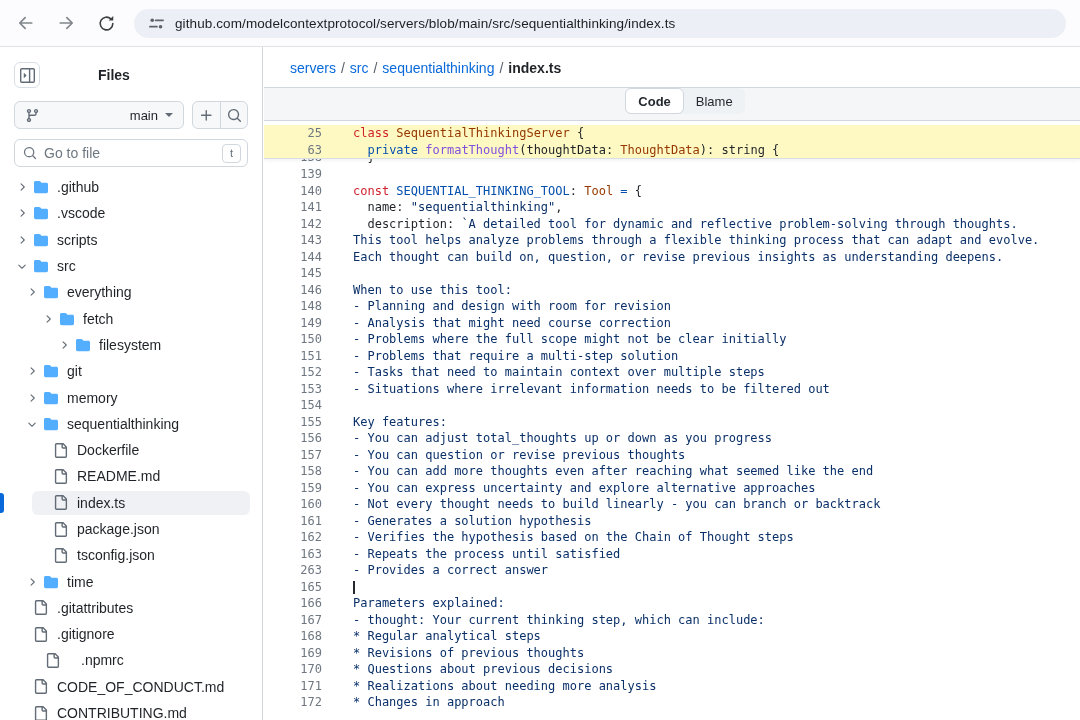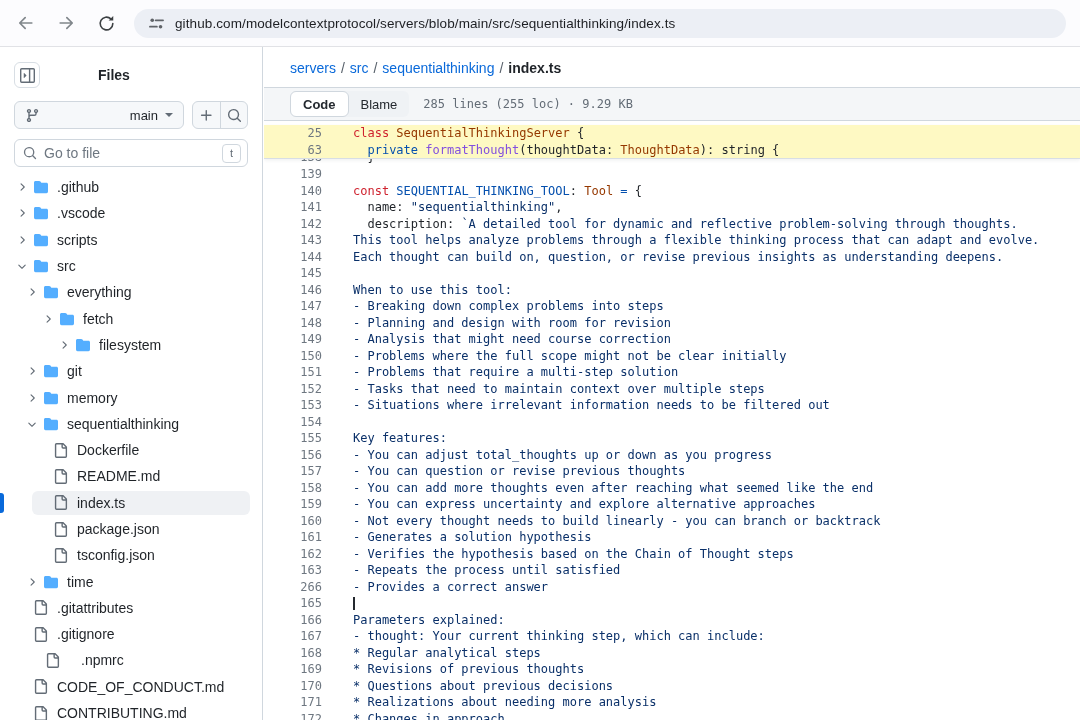--- a/index.html
+++ b/index.html
@@ -49,21 +49,21 @@
   .tree-row .t-label { font-size:14px; color:#1f2328; position:relative; white-space:nowrap; }
 
   
   .main { position:absolute; top:47px; left:264px; right:0; bottom:0; background:#fff; overflow:hidden; }
   .breadcrumb { padding:13px 0 11px 26px; font-size:14px; }
   .breadcrumb a { color:#0969da; text-decoration:none; cursor:pointer; }
   .breadcrumb .sep { color:#57606a; padding:0 5px; }
   .breadcrumb .current { color:#1f2328; font-weight:700; }
 
   .file-header { height:34px; background:#f4f6f8; border-top:1px solid #d0d7de; border-bottom:1px solid #d0d7de;
-                 display:flex; align-items:center; padding-left:26px; gap:14px; }
+                 display:flex; align-items:center; padding-left:26px; gap:14px;flex-direction:column; }
   .seg-control { display:inline-flex; background:#eff2f5; border-radius:6px; align-items:center; height:26px; }
   .seg { padding:0 12px; height:26px; display:flex; align-items:center; font-size:13px; color:#24292f;
          cursor:pointer; border-radius:6px; }
   .seg.active { background:#fff; border:1px solid #d0d7de; font-weight:700; }
   .file-meta { font-family:"DejaVu Sans Mono",monospace; font-size:12px; color:#636c76; }
 
   .code-area { padding-top:4px; }
   .cl { display:flex; height:16.5px; align-items:center; font-family:"DejaVu Sans Mono",monospace; font-size:12px; }
   .cl .num { width:58px; text-align:right; color:#6e7781; flex:none; cursor:pointer; }
   .cl .src { white-space:pre; padding-left:31px; color:#1f2328; }
@@ -436,24 +436,20 @@
           </div>
           <div class="cl">
             <span class="num">145</span>
             <span class="src"></span>
           </div>
           <div class="cl">
             <span class="num">146</span>
             <span class="src"><span style="color: rgb(10, 48, 105);">When to use this tool:</span></span>
           </div>
           <div class="cl">
-            <span class="num">147</span>
-            <span class="src"><span style="color: rgb(10, 48, 105);">- Breaking down complex problems into steps</span></span>
-          </div>
-          <div class="cl">
             <span class="num">148</span>
             <span class="src"><span style="color: rgb(10, 48, 105);">- Planning and design with room for revision</span></span>
           </div>
           <div class="cl">
             <span class="num">149</span>
             <span class="src"><span style="color: rgb(10, 48, 105);">- Analysis that might need course correction</span></span>
           </div>
           <div class="cl">
             <span class="num">150</span>
             <span class="src"><span style="color: rgb(10, 48, 105);">- Problems where the full scope might not be clear initially</span></span>
@@ -504,21 +500,21 @@
           </div>
           <div class="cl">
             <span class="num">162</span>
             <span class="src"><span style="color: rgb(10, 48, 105);">- Verifies the hypothesis based on the Chain of Thought steps</span></span>
           </div>
           <div class="cl">
             <span class="num">163</span>
             <span class="src"><span style="color: rgb(10, 48, 105);">- Repeats the process until satisfied</span></span>
           </div>
           <div class="cl">
-            <span class="num">266</span>
+            <span class="num">263</span>
             <span class="src"><span style="color: rgb(10, 48, 105);">- Provides a correct answer</span></span>
           </div>
           <div class="cl">
             <span class="num">165</span>
             <span class="src"><span class="caret-bar"></span></span>
           </div>
           <div class="cl">
             <span class="num">166</span>
             <span class="src"><span style="color: rgb(10, 48, 105);">Parameters explained:</span></span>
           </div>

